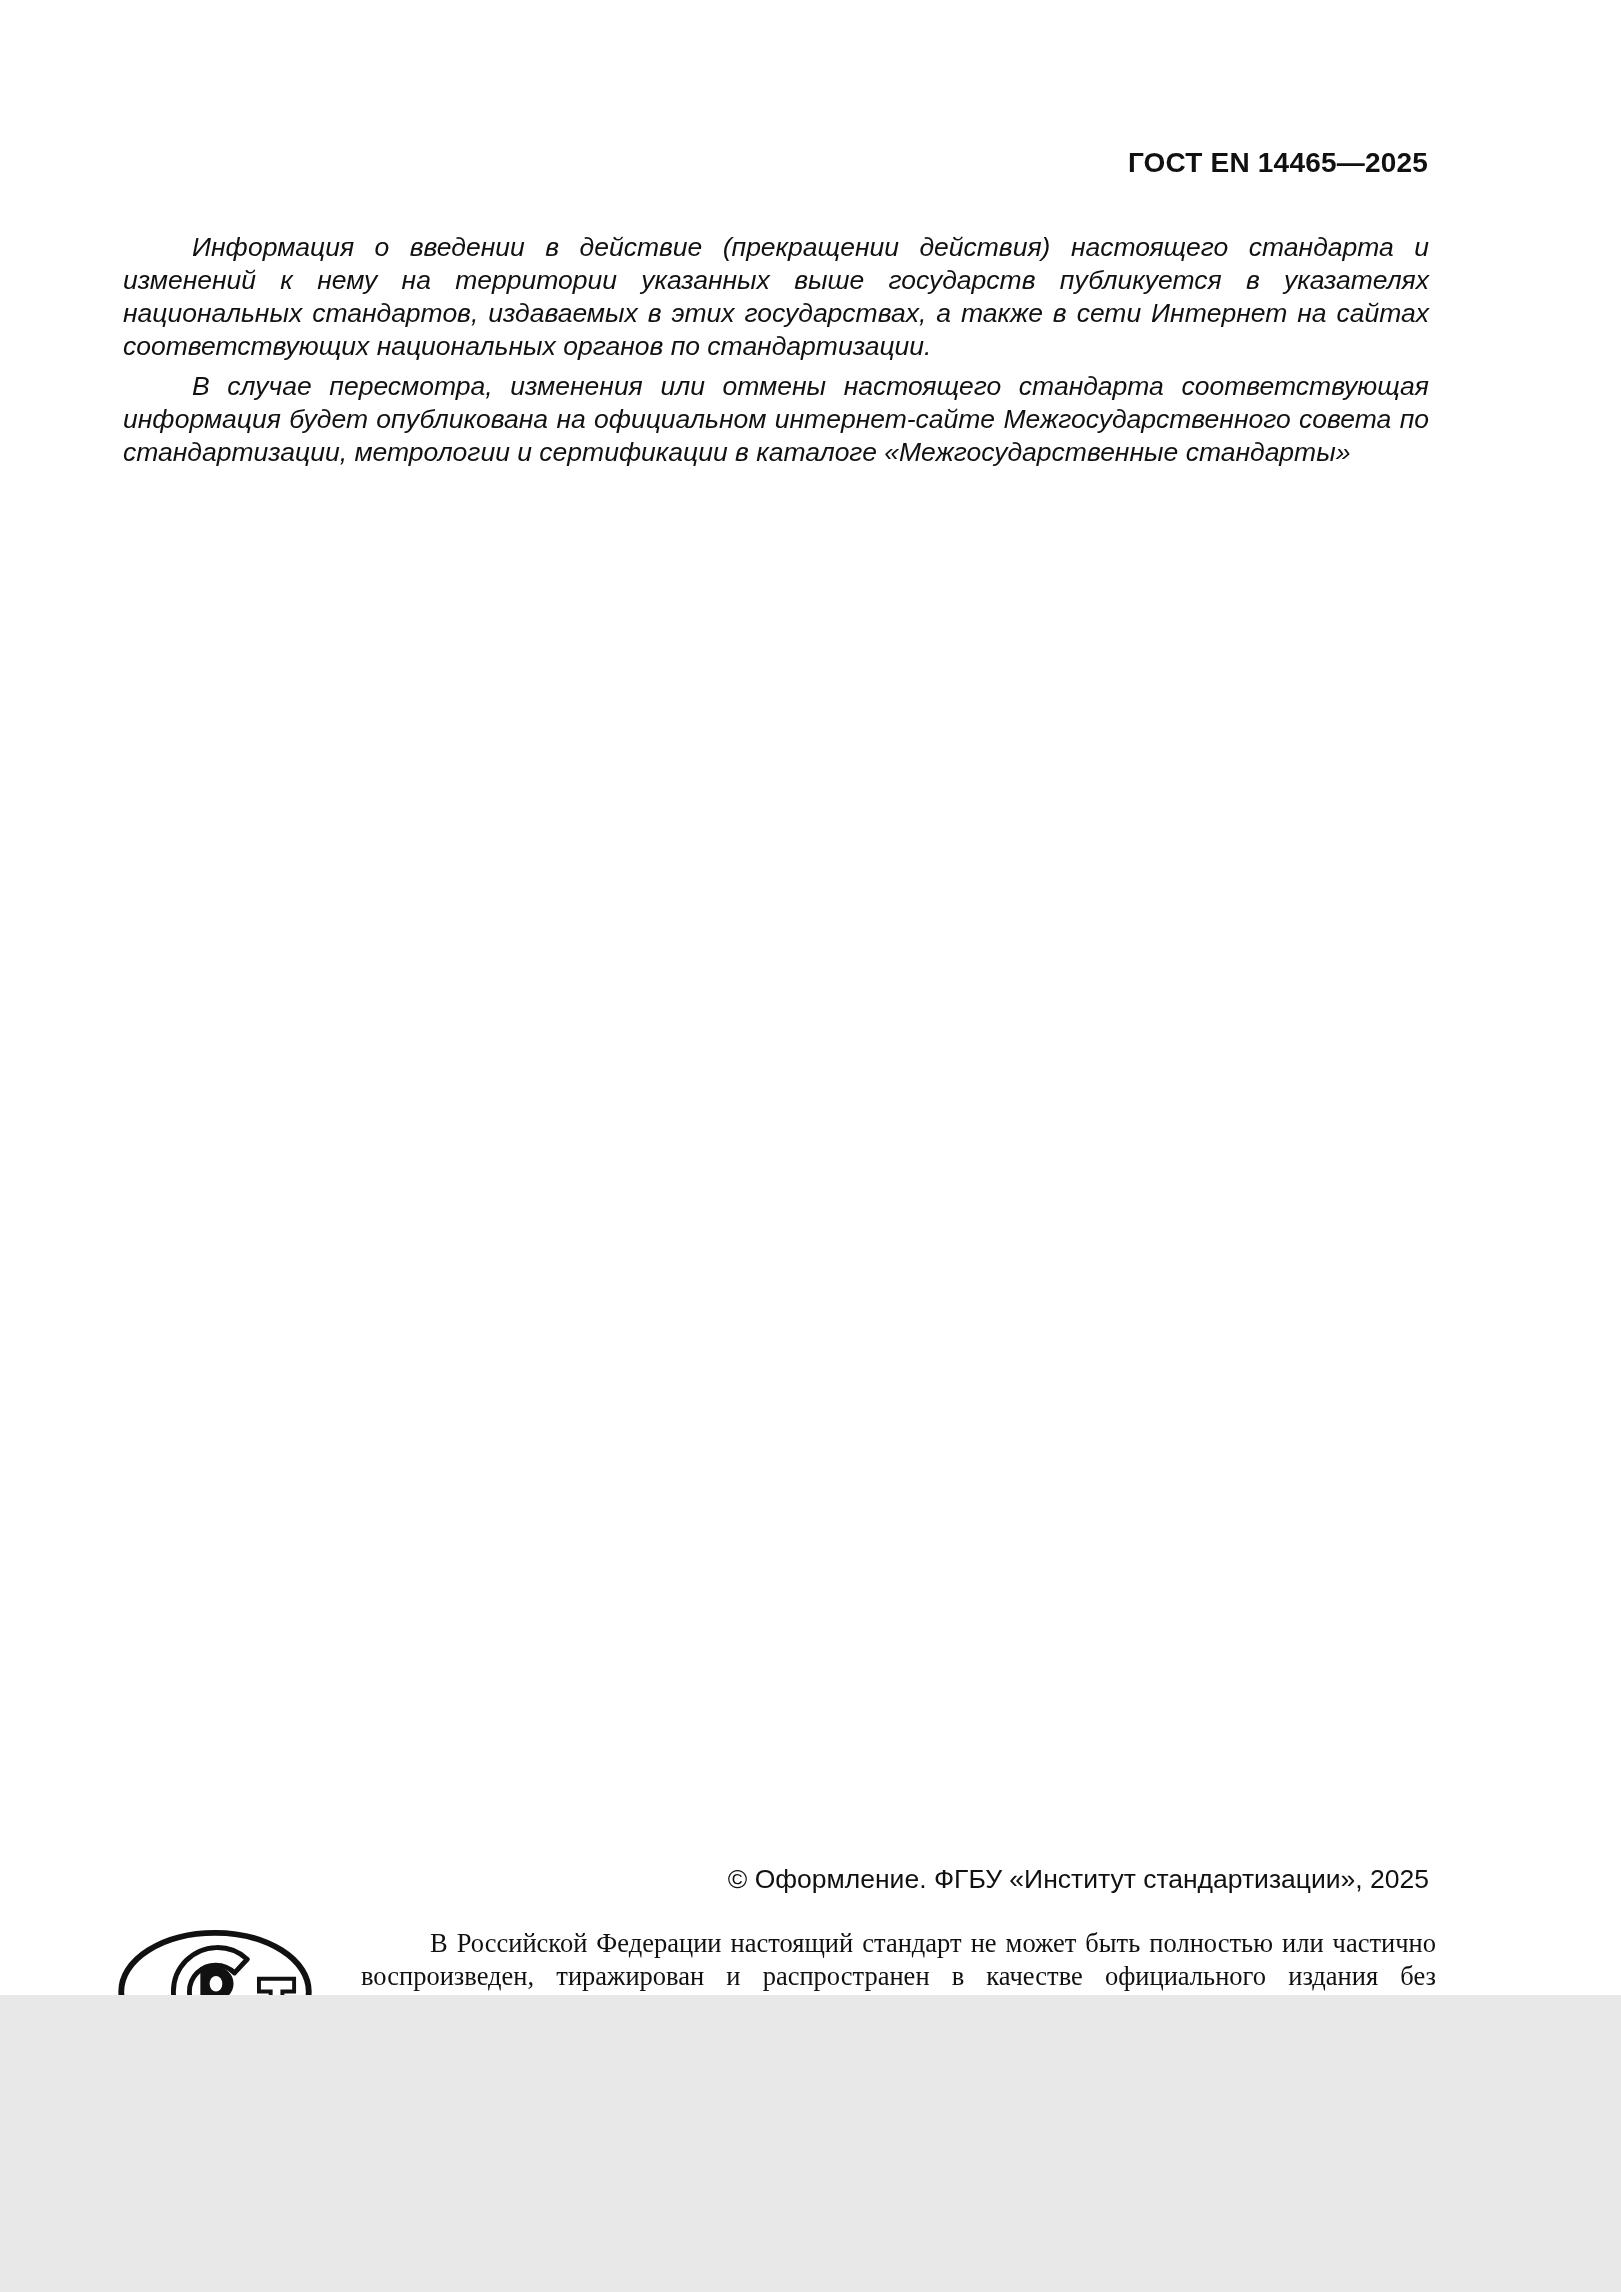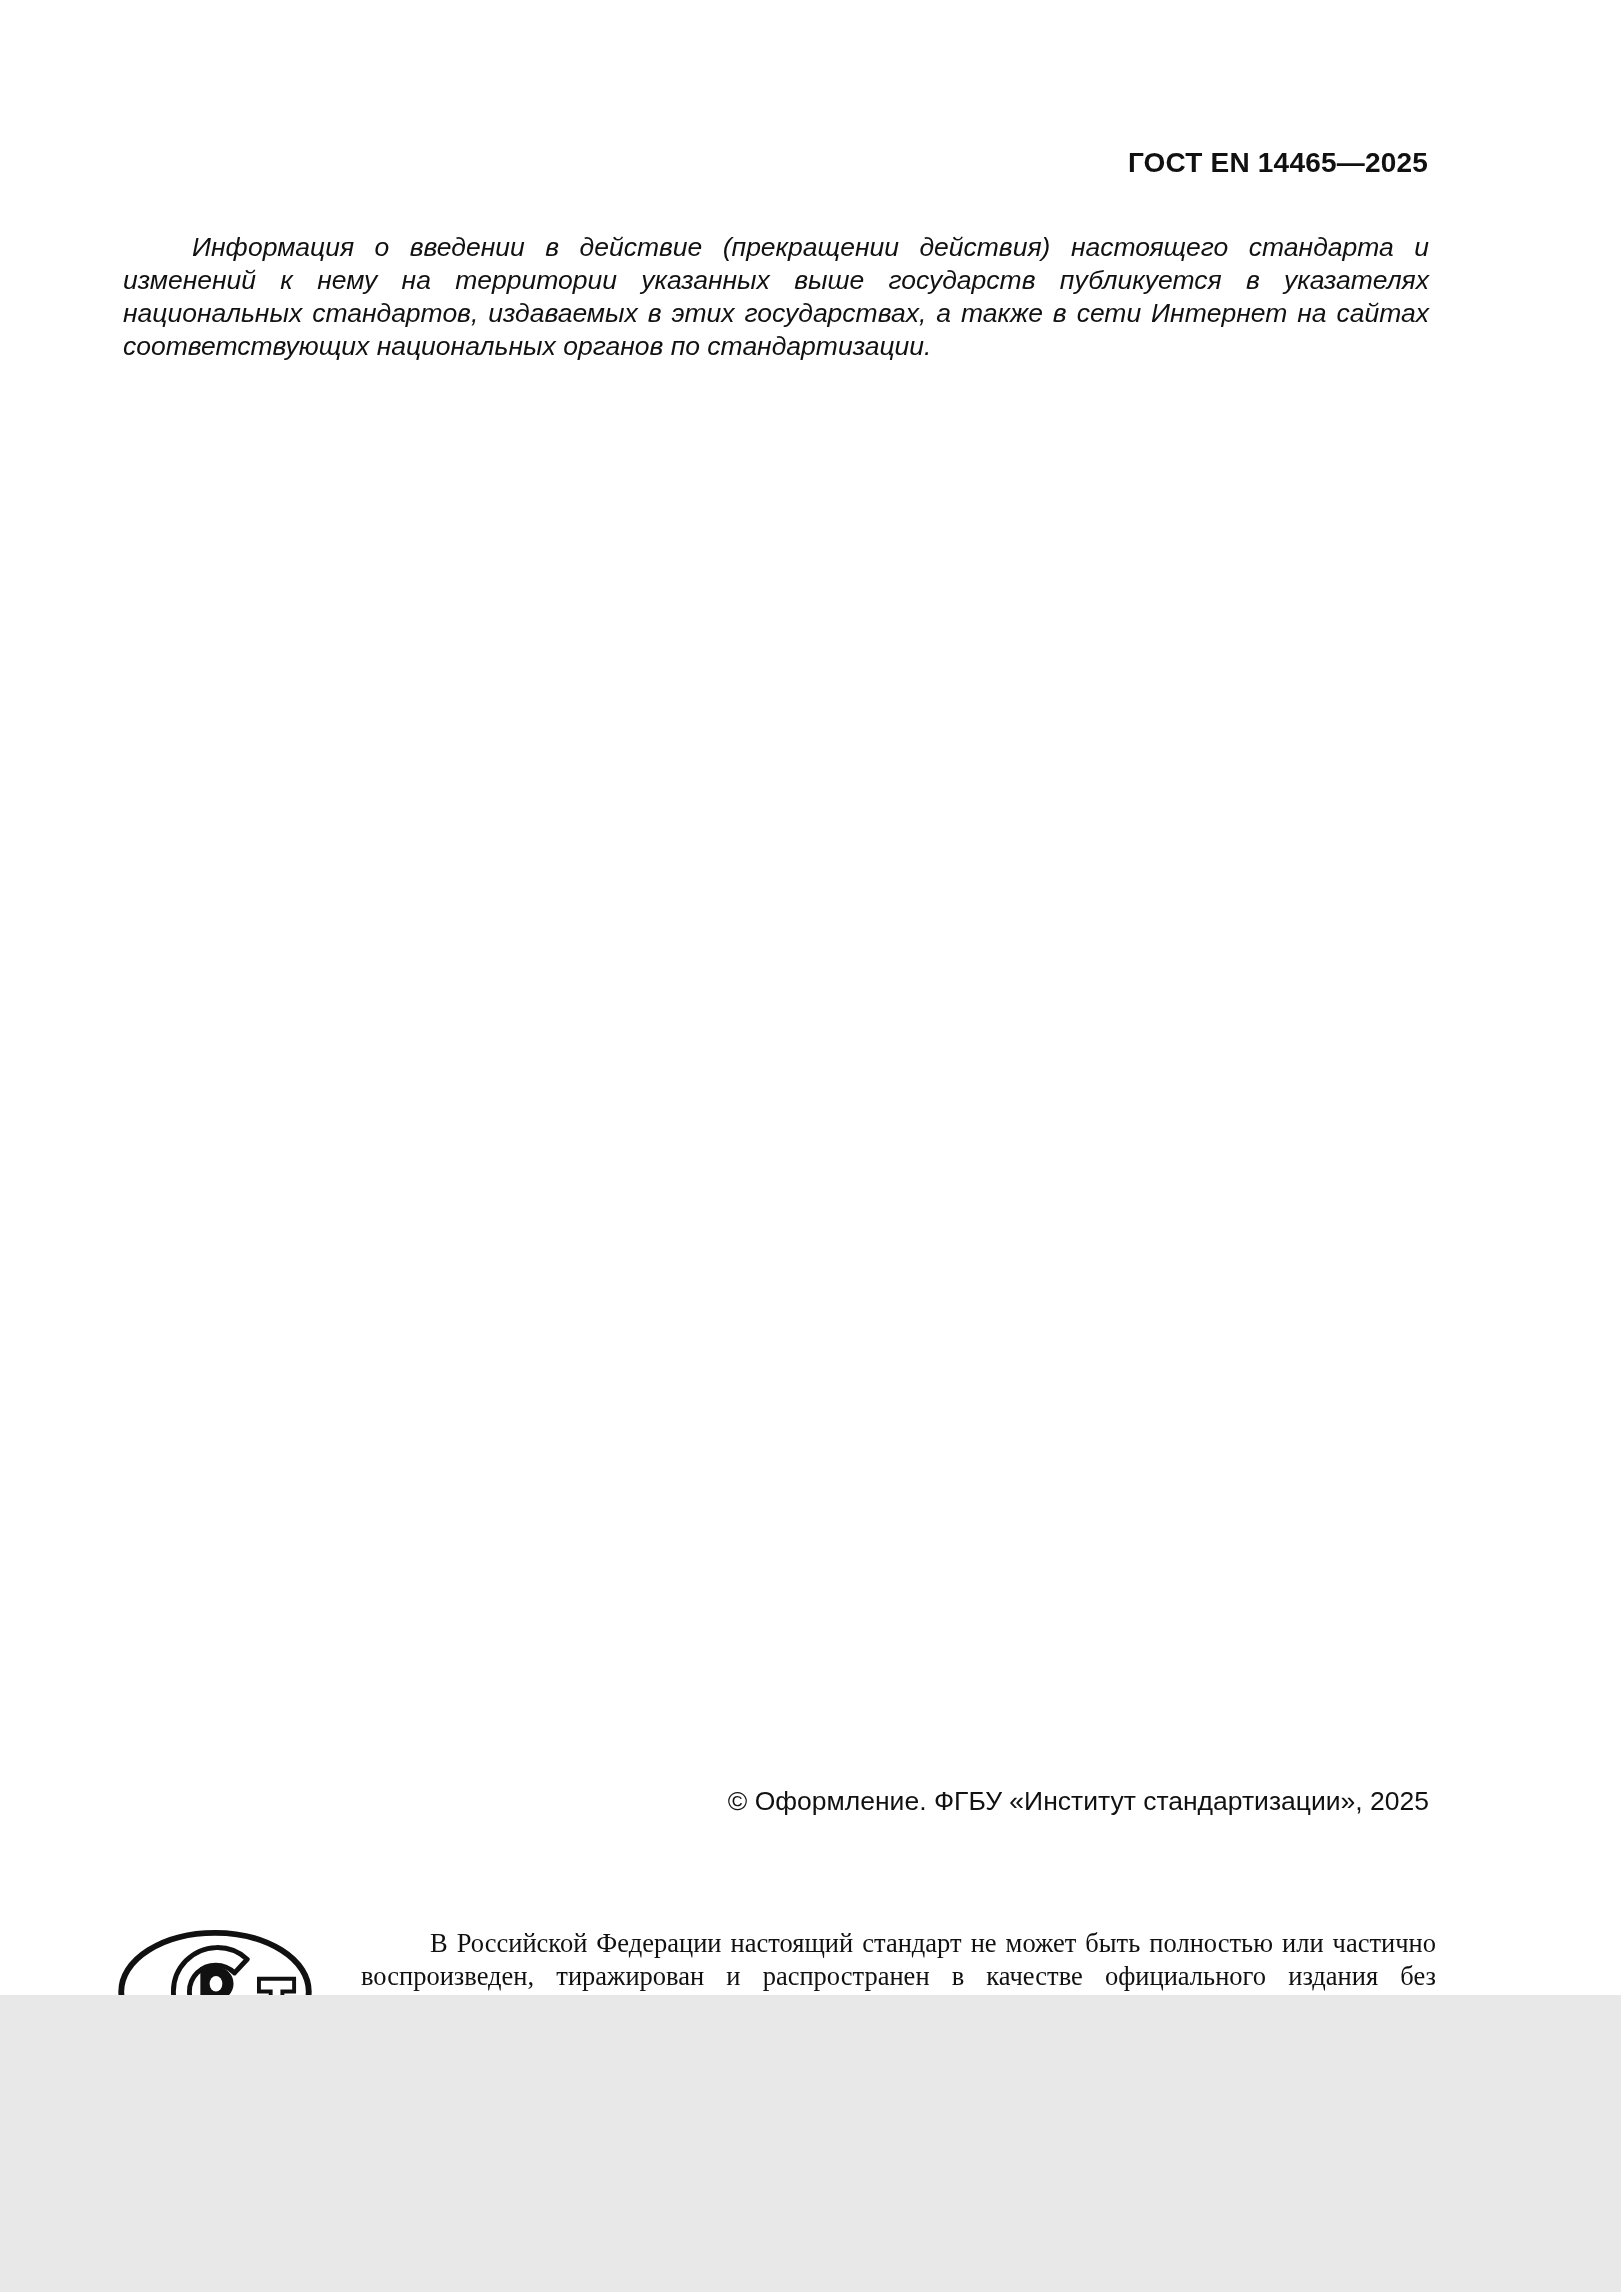--- a/index.html
+++ b/index.html
@@ -34,21 +34,21 @@
     line-height: 33px;
     font-style: italic;
     text-align: justify;
   }
   .foreword-note p {
     margin: 7px;
     text-indent: 69px;
   }
   .copyright-line {
     position: absolute;
-    top: 1786px;
+    top: 1864px;
     right: 192px;
     font-size: 26.5px;
     white-space: nowrap;
   }
   .imprint {
     position: absolute;
     top: 1927px;
     left: 116px;
     width: 1320px;
   }
@@ -76,20 +76,21 @@
 </style>
 </head>
 <body>
 
 <div class="page">
 
   <div class="std-designation">ГОСТ EN 14465—2025</div>
 
   <div class="foreword-note">
     <p>Информация о введении в действие (прекращении действия) настоящего стандарта и изменений к нему на территории указанных выше государств публикуется в указателях национальных стандартов, издаваемых в этих государствах, а также в сети Интернет на сайтах соответствующих национальных органов по стандартизации.</p>
+    <p>В случае пересмотра, изменения или отмены настоящего стандарта соответствующая информация будет опубликована на официальном интернет-сайте Межгосударственного совета по стандартизации, метрологии и сертификации в каталоге «Межгосударственные стандарты»</p>
   </div>
 
   <div class="copyright-line">© Оформление. ФГБУ «Институт стандартизации», 2025</div>
 
   <div class="imprint">
     <div class="rst-logo">
       <svg viewBox="0 0 202 128" width="198" height="125" xmlns="http://www.w3.org/2000/svg">
 
         <ellipse cx="101" cy="64" rx="96" ry="60" fill="none" stroke="#111" stroke-width="6"></ellipse>
 

